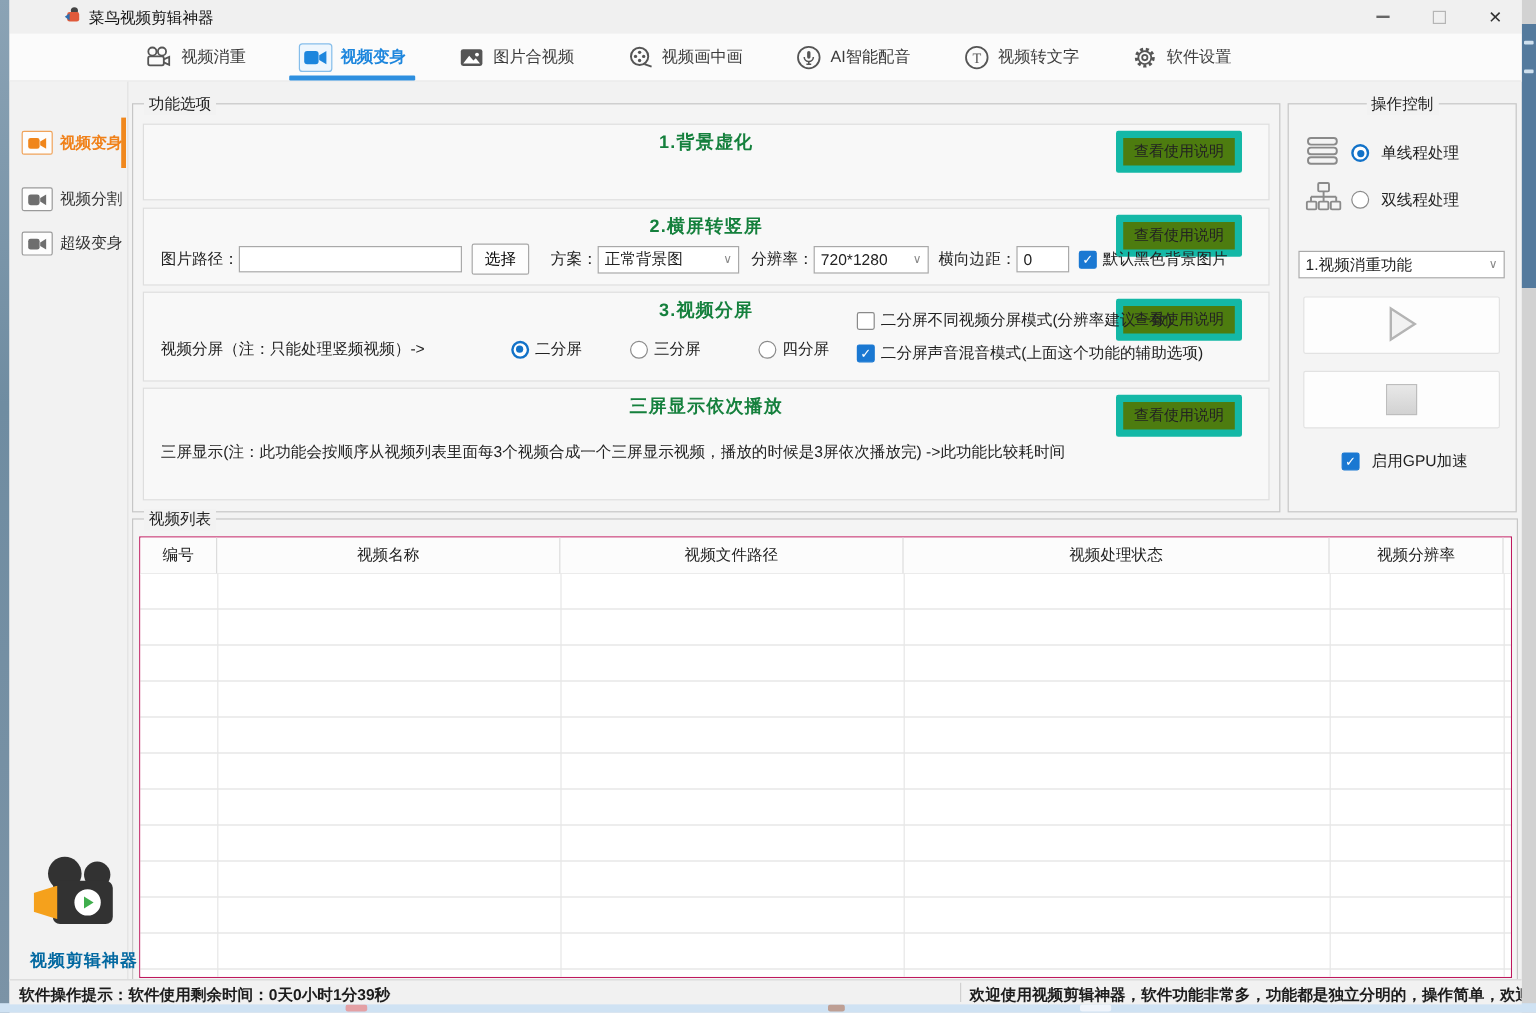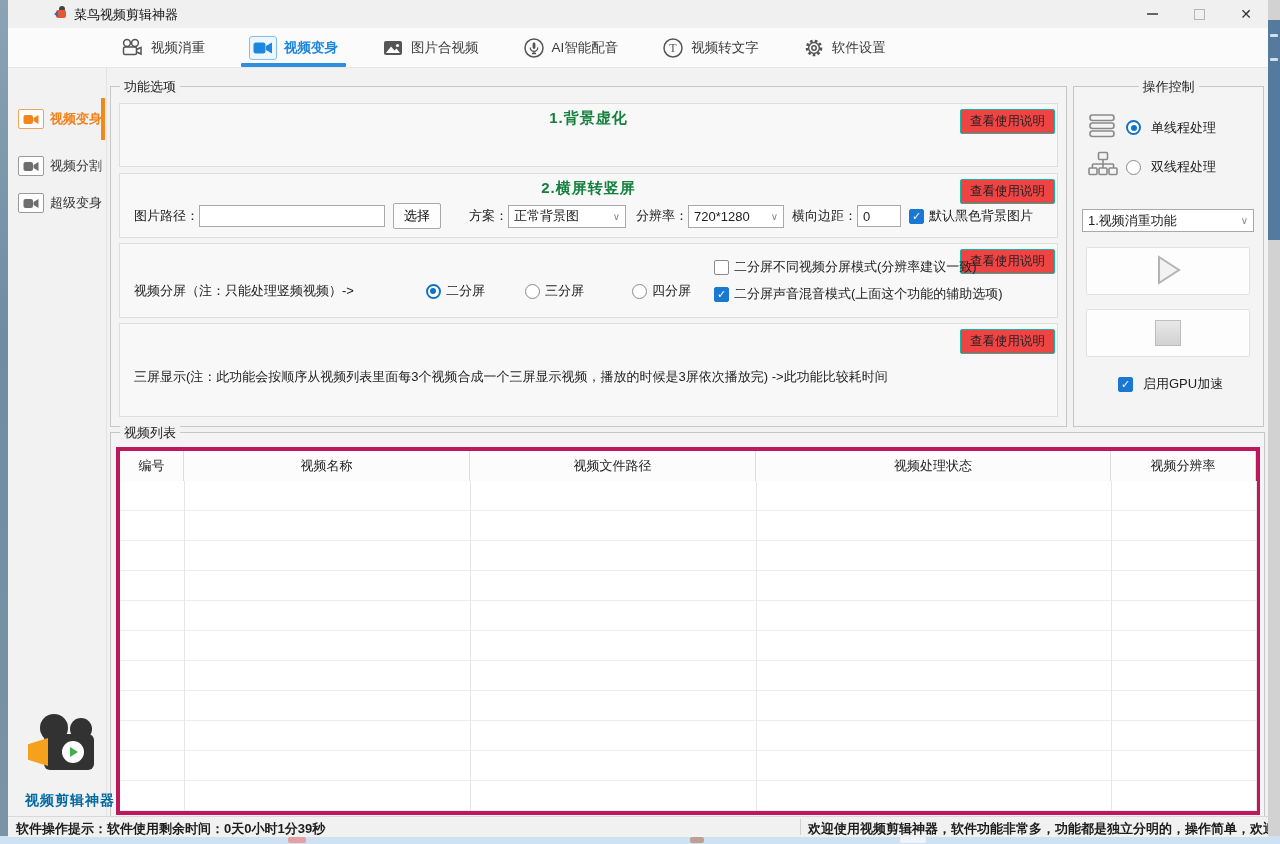--- a/index.html
+++ b/index.html
@@ -46,42 +46,42 @@
   .side-item.selected .ibox{border-color:#f0a35a;}
   .side-indicator{position:absolute;left:93px;top:100px;width:4px;height:42px;background:#f0881e;}
 
   
   .groupbox{border:1px solid #c6c6c6;background:#f4f4f4;}
   .gb-label{position:absolute;top:-9px;left:9px;background:#f2f2f2;padding:0 4px;font-size:13px;color:#222;}
   .gb-label.center{left:50%;transform:translateX(-50%);}
 
   .section{position:absolute;left:8px;right:8px;background:#f8f8f8;border:1px solid #dedede;}
   .sec-title{text-align:center;font-weight:700;font-size:15px;color:#15803d;margin-top:5px;letter-spacing:1px;}
-  .help-btn{position:absolute;right:2px;top:5px;background:#ef4444;border:1px solid #14b8a6;border-radius:2px;padding:3px 9px;font-size:12.5px;color:#222;}
+  .help-btn{position:absolute;right:22px;top:5px;background:#4d7c0f;border:6px solid #14b8a6;border-radius:2px;padding:3px 9px;font-size:12.5px;color:#222;}
   .row{position:absolute;display:flex;align-items:center;}
   .tbox{background:#fff;border:1px solid #a9a9a9;height:22px;box-sizing:border-box;font-size:13px;display:flex;align-items:center;padding:0 5px;}
   .combo{background:#fff;border:1px solid #a9a9a9;height:23px;box-sizing:border-box;font-size:13px;display:flex;align-items:center;padding:0 5px;justify-content:space-between;}
   .combo .arrow{color:#8a8a8a;font-size:10px;margin-left:6px;}
   .smallbtn{background:#fdfdfd;border:1px solid #a8a8a8;border-radius:2px;padding:3px 10px;font-size:13px;}
 
   .cb{width:15px;height:15px;box-sizing:border-box;display:inline-flex;align-items:center;justify-content:center;margin-right:5px;flex:none;}
   .cb.checked{background:#1a78d2;border:1px solid #1a78d2;border-radius:2px;color:#fff;font-size:11px;font-weight:700;}
   .cb.unchecked{background:#fff;border:1px solid #8a8a8a;border-radius:2px;color:transparent;}
   .radio{width:15px;height:15px;border-radius:50%;box-sizing:border-box;display:inline-block;margin-right:5px;flex:none;position:relative;}
   .radio.on{border:2px solid #1272c8;background:#fff;}
   .radio.on::after{content:"";position:absolute;left:2.5px;top:2.5px;width:6px;height:6px;border-radius:50%;background:#1272c8;}
   .radio.off{border:1px solid #8a8a8a;background:#fff;}
 
   
   .ctl-row{position:absolute;display:flex;align-items:center;gap:8px;}
   .bigbtn{position:absolute;left:12px;width:162px;height:46px;background:#fdfdfd;border:1px solid #e2e2e2;border-radius:2px;display:flex;align-items:center;justify-content:center;}
   .stop-sq{width:24px;height:24px;background:linear-gradient(180deg,#e8e8e8,#d2d2d2);border:1px solid #bdbdbd;}
 
   
-  .vtable{position:absolute;left:5px;top:14px;right:4px;bottom:6px;background:#fff;border:4px solid #be185d;}
+  .vtable{position:absolute;left:5px;top:14px;right:4px;bottom:6px;background:#fff;border:1px solid #be185d;}
   .vhead{display:flex;height:30px;border-bottom:1px solid #cfcfcf;background:#fcfcfc;}
   .vhead .hc{display:flex;align-items:center;justify-content:center;border-right:1px solid #dcdcdc;font-size:13px;color:#222;box-sizing:border-box;}
   .vbody{position:absolute;left:0;right:0;top:30px;bottom:0;
      background:repeating-linear-gradient(180deg,#fff 0px,#fff 29px,#ededed 29px,#ededed 30px);}
   .vline{position:absolute;top:0;bottom:0;width:1px;background:#e6e6e6;}
 
   
   .logo{left:28px;top:714px;width:84px;height:76px;}
   .logo .reel1{position:absolute;left:12px;top:0;width:28px;height:28px;background:#323232;border-radius:50%;}
   .logo .reel2{position:absolute;left:42px;top:4px;width:22px;height:22px;background:#323232;border-radius:50%;}
@@ -159,20 +159,35 @@
       <svg width="22" height="20" viewBox="0 0 22 20">
           <rect x="2" y="3" width="18" height="14" rx="2" fill="#555"></rect>
           <circle cx="15.5" cy="7.5" r="1.6" fill="#fff"></circle>
           <polygon points="4,15 9,8.5 12.5,12.5 14.5,10.5 18,15" fill="#fff"></polygon>
         </svg>
     </span>
     <span>图片合视频</span>
   </div>
   <div class="tab">
     <span>
+      <svg width="22" height="20" viewBox="0 0 22 20">
+          <g fill="none" stroke="#555" stroke-width="1.6">
+            <circle cx="10" cy="9" r="7.2"></circle>
+          </g>
+          <circle cx="10" cy="5.6" r="1.4" fill="#555"></circle>
+          <circle cx="10" cy="12.4" r="1.4" fill="#555"></circle>
+          <circle cx="6.6" cy="9" r="1.4" fill="#555"></circle>
+          <circle cx="13.4" cy="9" r="1.4" fill="#555"></circle>
+          <path d="M14 15.5 L20 17.5" stroke="#555" stroke-width="1.6"></path>
+        </svg>
+    </span>
+    <span>视频画中画</span>
+  </div>
+  <div class="tab">
+    <span>
       <svg width="22" height="22" viewBox="0 0 22 22">
           <circle cx="11" cy="11" r="9" fill="none" stroke="#555" stroke-width="1.5"></circle>
           <rect x="9.6" y="5.5" width="2.8" height="6.5" rx="1.4" fill="#555"></rect>
           <path d="M7.2 10.5 a3.8 3.8 0 0 0 7.6 0" fill="none" stroke="#555" stroke-width="1.3"></path>
           <path d="M11 14.5 V16.5 M9 16.5 H13" stroke="#555" stroke-width="1.3"></path>
         </svg>
     </span>
     <span>AI智能配音</span>
   </div>
   <div class="tab">
@@ -235,40 +250,41 @@
     <button class="help-btn">查看使用说明</button>
   </div>
 
   <div class="section" style="top:86px;height:63px;">
     <div class="sec-title">2.横屏转竖屏</div>
     <button class="help-btn">查看使用说明</button>
     <div class="row" style="left:14px;top:29px;">
       <span>图片路径：</span>
       <span class="tbox" style="width:186px;"></span>
       <button class="smallbtn" style="margin-left:8px;">选择</button>
-      <span style="margin-left:28px;">方案：</span>
+      <span style="margin-left:18px;">方案：</span>
       <span class="combo" style="width:118px;">
         <span>正常背景图</span>
         <span class="arrow">∨</span>
       </span>
       <span style="margin-left:10px;">分辨率：</span>
       <span class="combo" style="width:96px;">
         <span>720*1280</span>
         <span class="arrow">∨</span>
       </span>
       <span style="margin-left:8px;">横向边距：</span>
       <span class="tbox" style="width:44px;">0</span>
       <span style="margin-left:8px;display:flex;align-items:center;">
         <span class="cb checked">✓</span>
         <span>默认黑色背景图片</span>
       </span>
     </div>
   </div>
 
   <div class="section" style="top:156px;height:73px;">
+    <div class="sec-title">3.视频分屏</div>
     <button class="help-btn">查看使用说明</button>
     <div class="row" style="left:14px;top:38px;">
       <span>视频分屏（注：只能处理竖频视频）-&gt;</span>
       <span style="margin-left:72px;display:flex;align-items:center;">
         <span class="radio on"></span>
         <span>二分屏</span>
       </span>
       <span style="margin-left:40px;display:flex;align-items:center;">
         <span class="radio off"></span>
         <span>三分屏</span>
@@ -282,20 +298,21 @@
       <span class="cb unchecked"></span>
       <span>二分屏不同视频分屏模式(分辨率建议一致)</span>
     </div>
     <div class="row" style="left:594px;top:41px;">
       <span class="cb checked">✓</span>
       <span>二分屏声音混音模式(上面这个功能的辅助选项)</span>
     </div>
   </div>
 
   <div class="section" style="top:236px;height:92px;">
+    <div class="sec-title">三屏显示依次播放</div>
     <button class="help-btn">查看使用说明</button>
     <div class="row" style="left:14px;top:44px;">
       <span>三屏显示(注：此功能会按顺序从视频列表里面每3个视频合成一个三屏显示视频，播放的时候是3屏依次播放完) -&gt;此功能比较耗时间</span>
     </div>
   </div>
 </div>
 
 <div class="abs groupbox" style="left:1073px;top:86px;width:189px;height:339px;">
   <span class="gb-label center">操作控制</span>
 
@@ -306,21 +323,21 @@
             <rect x="2" y="2" width="24" height="5.5" rx="2.5"></rect>
             <rect x="2" y="10" width="24" height="5.5" rx="2.5"></rect>
             <rect x="2" y="18" width="24" height="5.5" rx="2.5"></rect>
           </g>
         </svg>
     </span>
     <span class="radio on"></span>
     <span style="margin-left:-3px;">单线程处理</span>
   </div>
 
-  <div class="ctl-row" style="left:14px;top:64px;font-family:Liberation Mono, monospace;">
+  <div class="ctl-row" style="left:14px;top:64px;">
     <span>
       <svg width="30" height="28" viewBox="0 0 30 28">
           <g fill="none" stroke="#8a8a8a" stroke-width="1.6">
             <rect x="10.5" y="1.5" width="9" height="7" rx="1"></rect>
             <path d="M15 8.5 V13 M4.5 13 H25.5 M4.5 13 V17 M15 13 V17 M25.5 13 V17"></path>
             <rect x="1" y="17" width="8" height="6.5" rx="1"></rect>
             <rect x="11" y="17" width="8" height="6.5" rx="1"></rect>
             <rect x="21" y="17" width="8" height="6.5" rx="1"></rect>
           </g>
         </svg>

